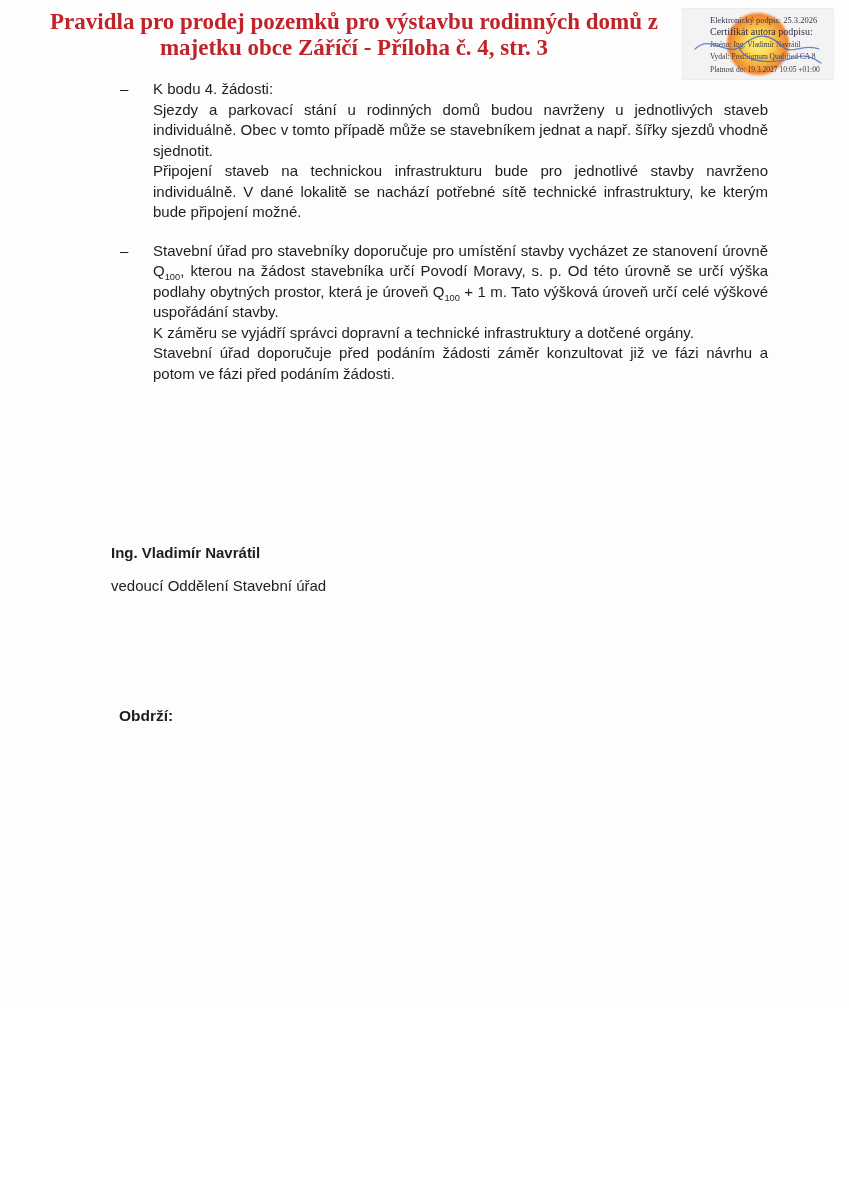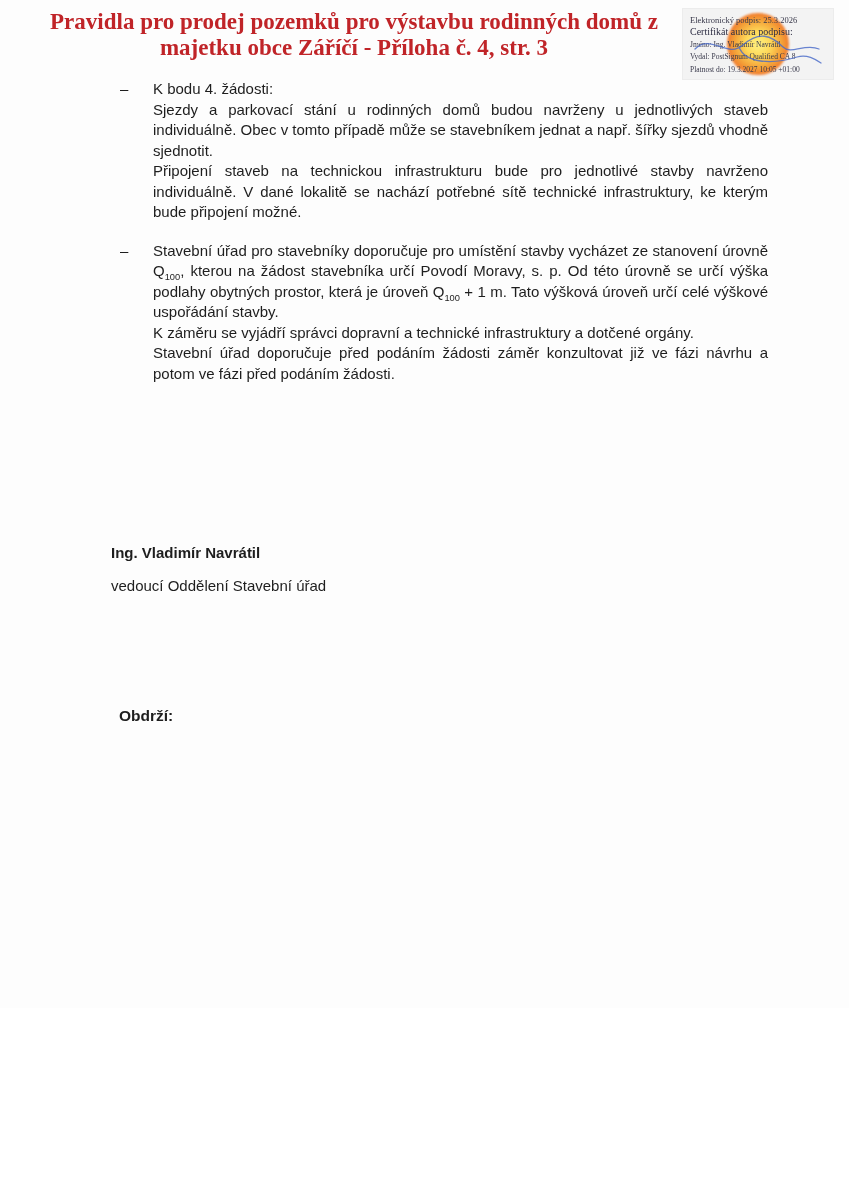--- a/index.html
+++ b/index.html
@@ -23,21 +23,21 @@
   .stamp{
     position:absolute;top:9px;right:16px;width:150px;height:70px;
     background:#f3f3f3;box-shadow:0 0 0 1px #ececec;
   }
   .stamp-blob{
     position:absolute;left:50%;top:50%;width:62px;height:62px;
     transform:translate(-50%,-50%);border-radius:50%;
     background:radial-gradient(circle,#fff27a 0%,#ffd84d 28%,#f59a28 55%,#ef5f17 78%,rgba(239,95,23,0) 100%);
     opacity:.92;filter:blur(1px);z-index:1;
   }
-  .stamp-lines{position:relative;z-index:2;padding:5px 7px 0 7px;}
+  .stamp-lines{position:relative;z-index:2;padding:5px 7px 0 7px;margin-left:20px;}
   .stamp-line{
     font-family:"Liberation Serif",serif;color:#38384a;
     font-size:7.5px;line-height:12.4px;white-space:nowrap;
   }
   .stamp-line:nth-child(1){font-size:8.5px;}
   .stamp-line:nth-child(2){font-size:10px;color:#2e2e44;}
   .stamp-scribble{position:absolute;left:4px;top:26px;z-index:3;opacity:.8;}
   
   .content{
     position:absolute;top:79px;left:120px;width:648px;

